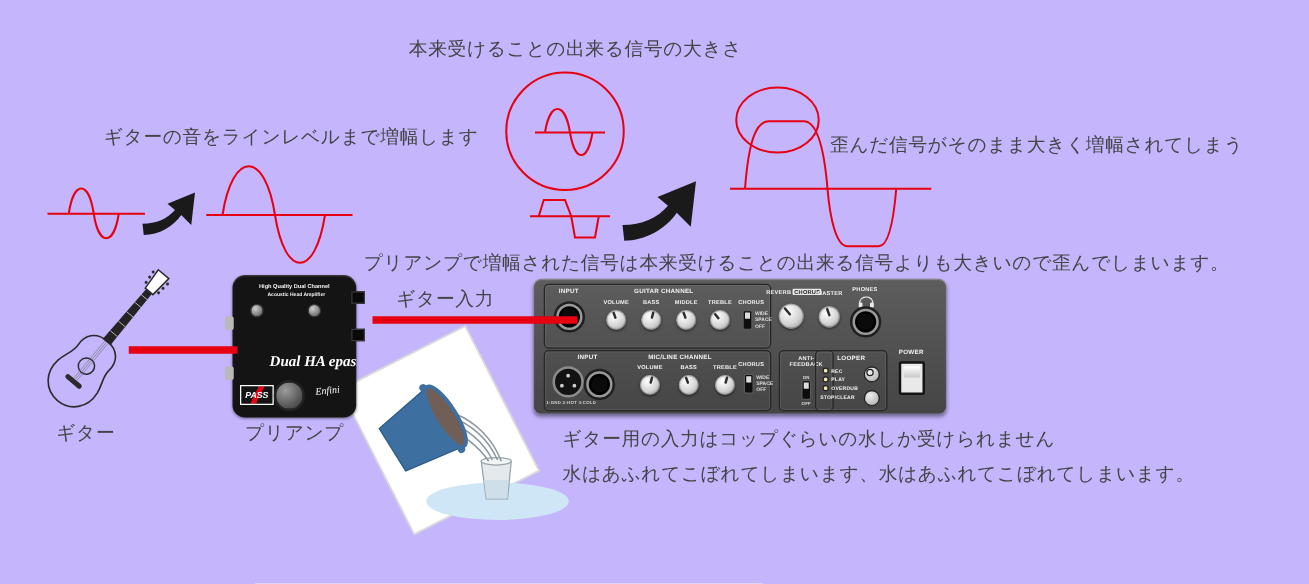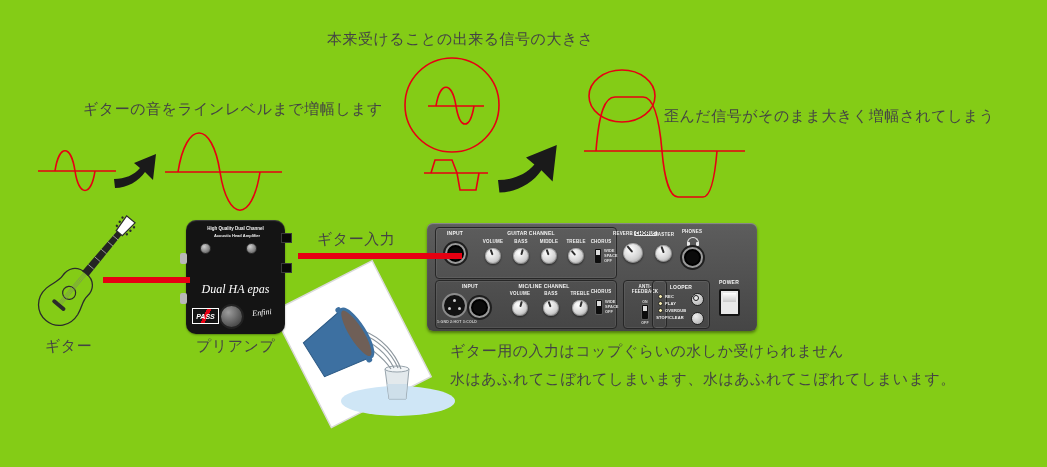--- a/index.html
+++ b/index.html
@@ -1,31 +1,31 @@
 <!DOCTYPE html>
 <html><head>
 <meta charset="utf-8">
 <style>
   html,body{margin:0;padding:0;background:#fff;}
-  #stage{position:relative;width:1047px;height:467px;background:#84cc16;overflow:hidden;
+  #stage{position:relative;width:1047px;height:467px;background:#c4b5fd;overflow:hidden;
          font-family:"Liberation Sans","DejaVu Sans",sans-serif;}
   #art{position:absolute;left:0;top:0;z-index:0;}
   .cap{position:absolute;color:#444;font-size:15px;white-space:nowrap;z-index:2;letter-spacing:.5px;}
   .redline{position:absolute;height:6px;background:#e60012;z-index:3;}
 
   
   .pedal{position:absolute;left:186px;top:220px;width:99px;height:114px;background:#141414;
          border-radius:10px;z-index:1;box-shadow:inset 0 1px 1px rgba(255,255,255,.18),0 1px 2px rgba(0,0,0,.35);}
   .pedal .hdr1{position:absolute;top:6px;left:0;width:100%;text-align:center;font-size:4.5px;font-weight:bold;color:#f3f3f3;white-space:nowrap;}
   .pedal .hdr2{position:absolute;top:13px;left:28px;font-size:4px;font-weight:bold;color:#f3f3f3;white-space:nowrap;}
   .pknob{position:absolute;width:9px;height:9px;border-radius:50%;background:radial-gradient(circle at 35% 30%,#cfcfcf,#6a6a6a 80%);border:1px solid #333;}
   .ptab{position:absolute;width:7px;height:11px;background:#b9b9b9;border-radius:2px;z-index:0;}
   .pnut{position:absolute;right:-7px;width:9px;height:8px;background:#090909;border:1px solid #3a3a3a;}
-  .pname{position:absolute;top:62px;left:0;width:100%;text-align:center;color:#fff;
-         font-family:"Liberation Serif","DejaVu Serif",serif;font-style:italic;font-weight:normal;font-size:12px;white-space:nowrap;}
+  .pname{position:absolute;top:62px;left:0;width:100%;text-align:right;color:#fff;
+         font-family:"Liberation Serif","DejaVu Serif",serif;font-style:italic;font-weight:bold;font-size:12px;white-space:nowrap;}
   .plogo{position:absolute;left:6px;top:88px;width:25px;height:14px;border:1px solid #fff;display:flex;align-items:center;justify-content:center;
          color:#fff;font-style:italic;font-weight:bold;font-size:7px;
          background:linear-gradient(115deg,transparent 44%,#e60012 44%,#e60012 58%,transparent 58%);}
   .pswitch{position:absolute;left:33px;top:84px;width:21px;height:21px;border-radius:50%;
            background:radial-gradient(circle at 35% 30%,#9c9c9c,#4b4b4b 75%);border:2px solid #222;}
   .psign{position:absolute;left:56px;top:88px;width:40px;text-align:center;color:#fff;
          font-family:"Liberation Serif","DejaVu Serif",serif;font-style:italic;font-size:8px;transform:rotate(-6deg);}
 
   
   .amp{position:absolute;left:427px;top:223px;width:330px;height:108px;z-index:1;
@@ -152,20 +152,21 @@
         <ellipse cx="0" cy="-24" rx="28" ry="8.5" fill="#6f5f57" stroke="#3d70a1" stroke-width="3"></ellipse>
         <circle cx="-29" cy="-21" r="3" fill="#3d70a1"></circle>
         <circle cx="29" cy="-21" r="3" fill="#3d70a1"></circle>
       </g>
     </g>
   </svg>
 
   <div class="cap" style="left:327px;top:30px;">本来受けることの出来る信号の大きさ</div>
   <div class="cap" style="left:83px;top:100px;">ギターの音をラインレベルまで増幅します</div>
   <div class="cap" style="left:664px;top:107px;">歪んだ信号がそのまま大きく増幅されてしまう</div>
+  <div class="cap" style="left:291px;top:201px;">プリアンプで増幅された信号は本来受けることの出来る信号よりも大きいので歪んでしまいます。</div>
   <div class="cap" style="left:317px;top:230px;">ギター入力</div>
   <div class="cap" style="left:45px;top:337px;">ギター</div>
   <div class="cap" style="left:196px;top:337px;">プリアンプ</div>
   <div class="cap" style="left:450px;top:342px;">ギター用の入力はコップぐらいの水しか受けられません</div>
   <div class="cap" style="left:450px;top:370px;">水はあふれてこぼれてしまいます、水はあふれてこぼれてしまいます。</div>
 
   <div class="redline" style="left:103px;top:277px;width:87px;"></div>
   <div class="redline" style="left:298px;top:253px;width:164px;"></div>
 
   <div class="pedal">

